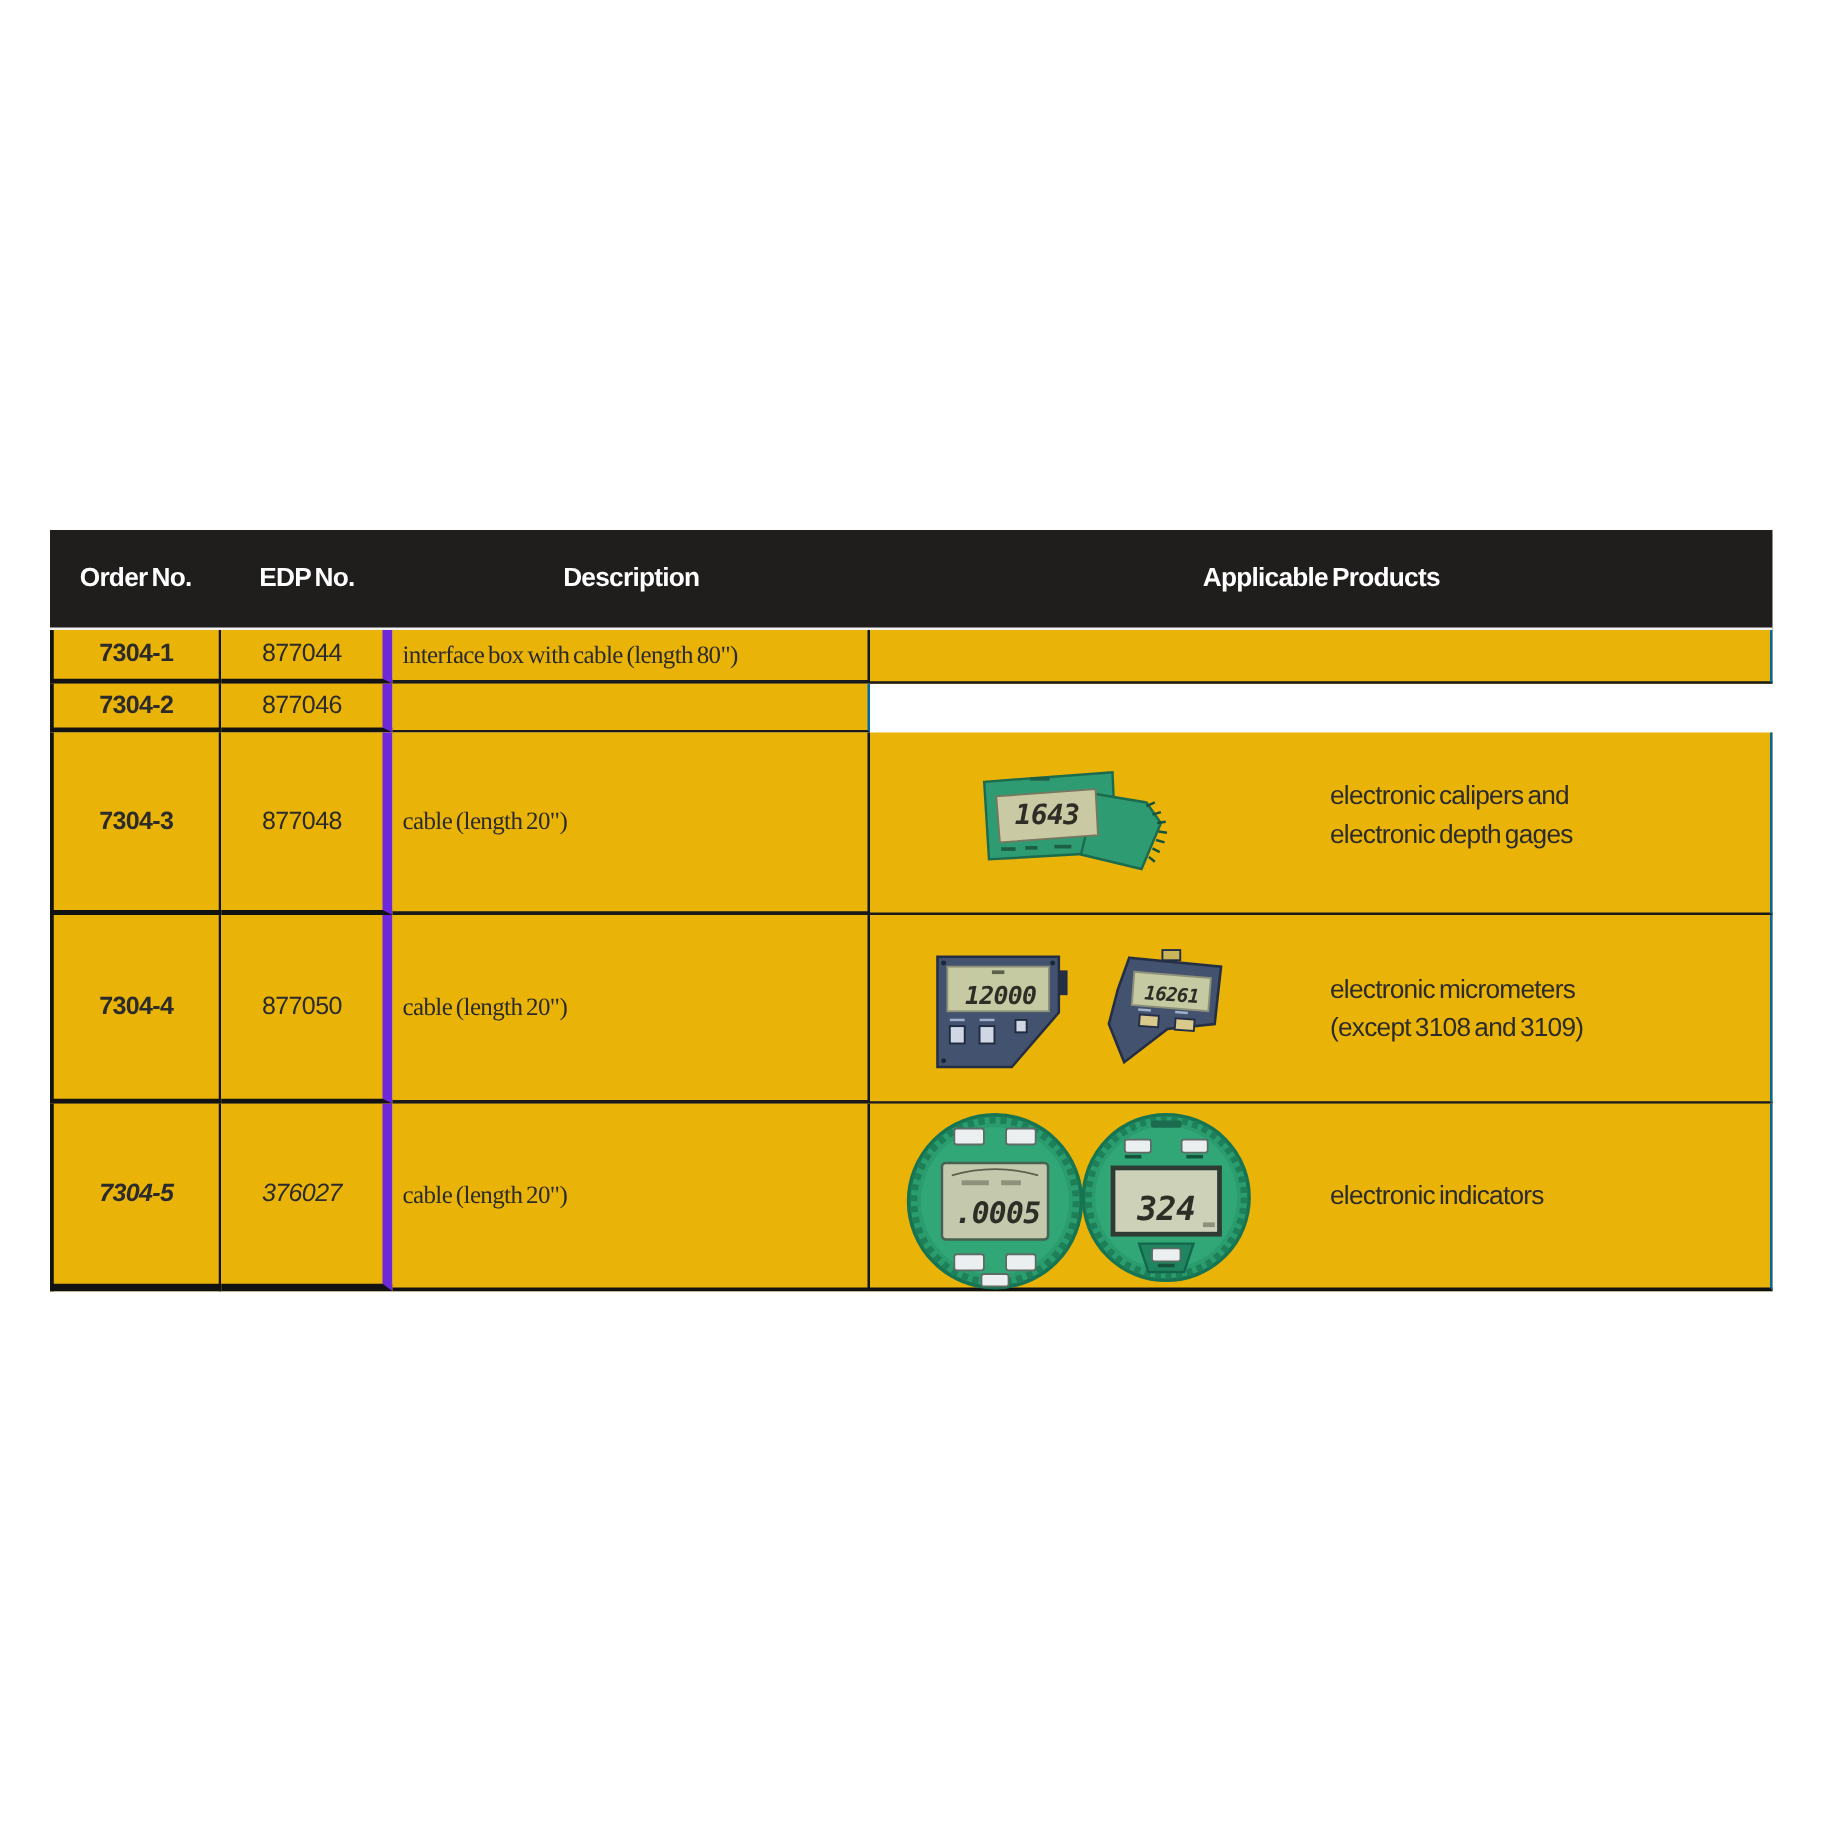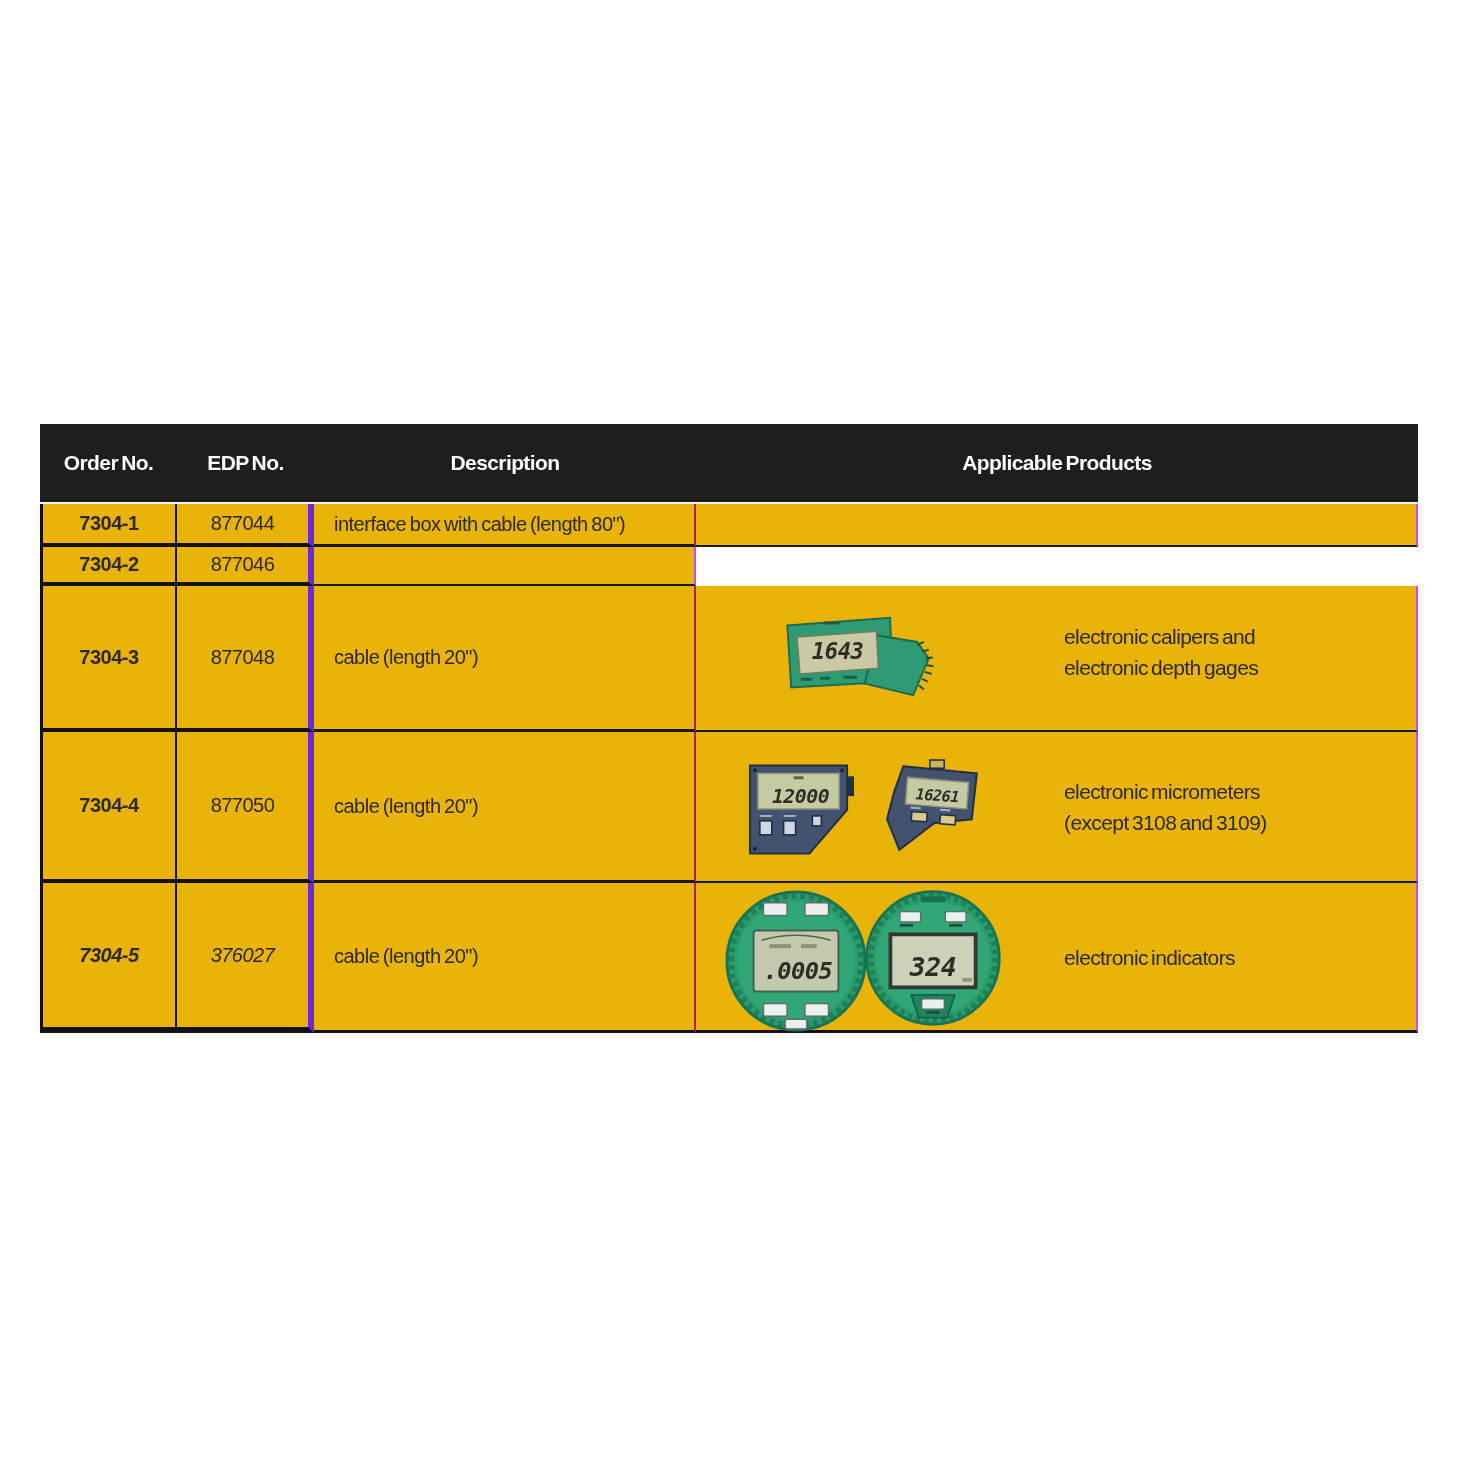--- a/index.html
+++ b/index.html
@@ -17,23 +17,23 @@
     color:#ffffff;font-weight:bold;font-size:21px;letter-spacing:-0.6px;word-spacing:-2px;
   }
   .trow{display:grid;grid-template-columns:137px 137px 382px 722px;box-sizing:border-box;}
   .r1{height:43px;} .r2{height:39px;} .r3{height:146px;border-radius:17px;} .r4{height:151px;} .r5{height:150px;}
   .cell{
     background:#eab308;box-sizing:border-box;height:100%;position:relative;
     display:flex;align-items:center;font-size:20px;letter-spacing:-0.5px;word-spacing:-1.5px;
   }
   .c1{border-left:3px solid #121212;border-right:2px solid #121212;border-bottom:4px solid #121212;
       justify-content:center;font-weight:bold;}
-  .c2{border-right:6px solid #6d28d9;border-bottom:4px solid #121212;justify-content:center;}
-  .c3{border-right:2px solid #be185d;border-bottom:3px solid #1a1a1a;padding-left:20px;}
-  .c4{border-right:2px solid #d946ef;border-bottom:2px solid #1a1a1a;}
+  .c2{border-right:8px solid #6d28d9;border-bottom:4px solid #121212;justify-content:center;}
+  .c3{border-right:2px solid #0f172a;border-bottom:3px solid #1a1a1a;padding-left:8px;font-family:Liberation Serif, serif;}
+  .c4{border-right:2px solid #0369a1;border-bottom:2px solid #1a1a1a;}
   .last .c1,.last .c2{border-bottom:6px solid #121212;font-style:italic;}
   .last .c3{border-bottom:3px solid #121212;}
   .last .c4{border-bottom:3px solid #121212;}
   .applicable-text{
     position:absolute;left:368px;top:50%;transform:translateY(-50%);
     font-size:21px;line-height:31px;letter-spacing:-0.6px;word-spacing:-2px;
   }
   .r3 .applicable-text{top:46%;}
   .product-img{position:absolute;}
   .img-caliper{left:84px;top:24px;width:158px;height:92px;}

